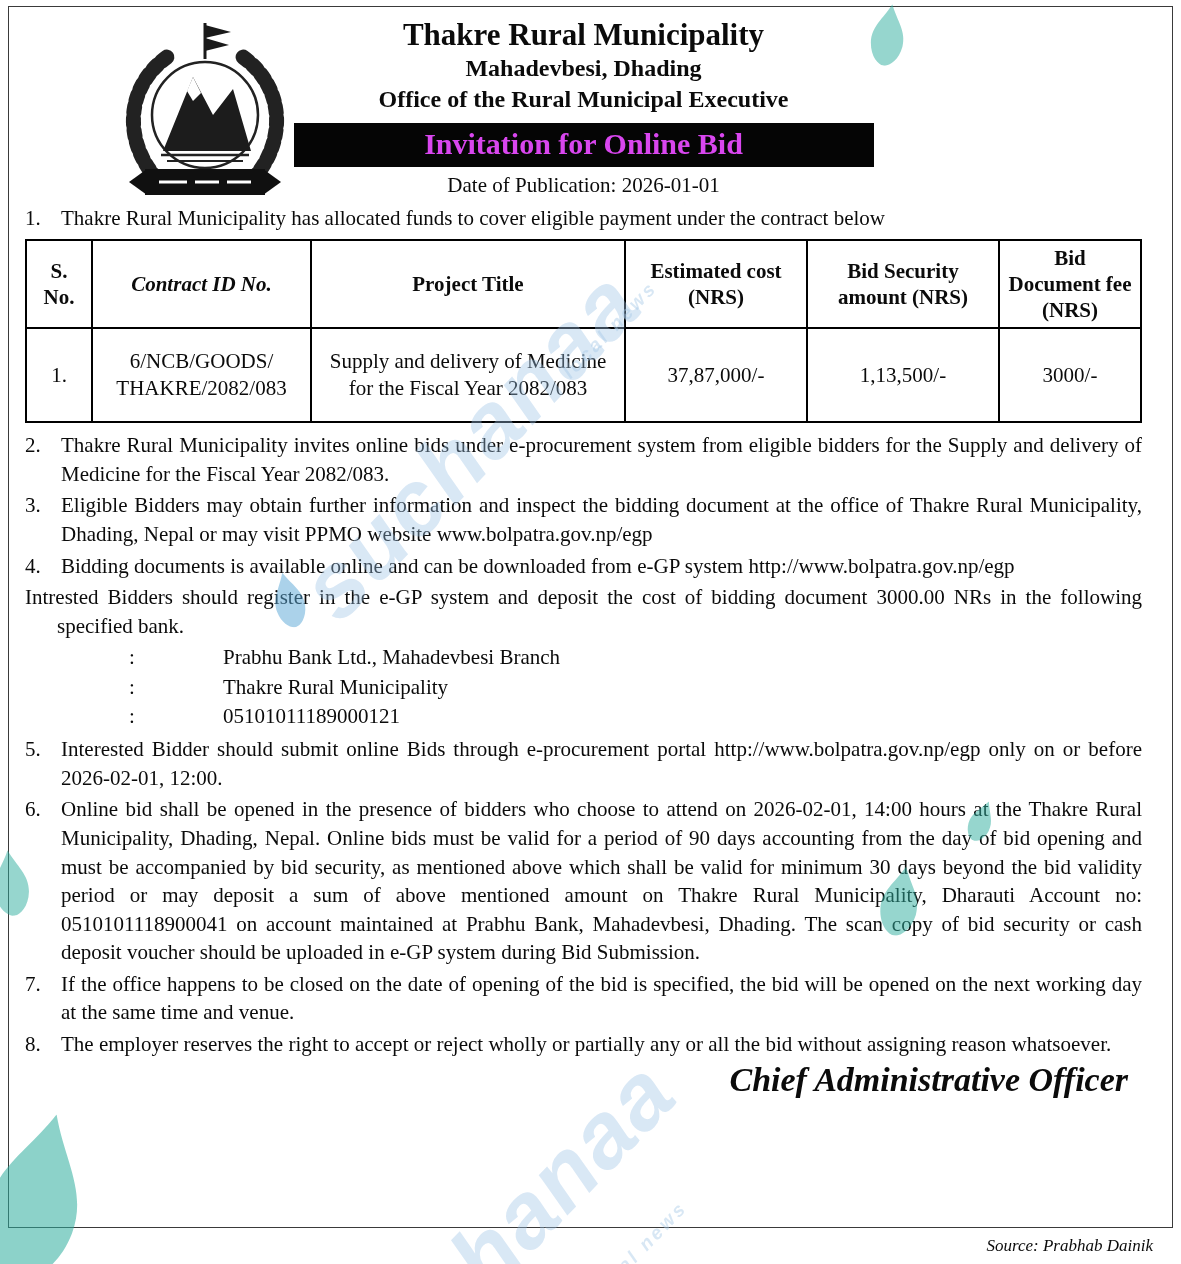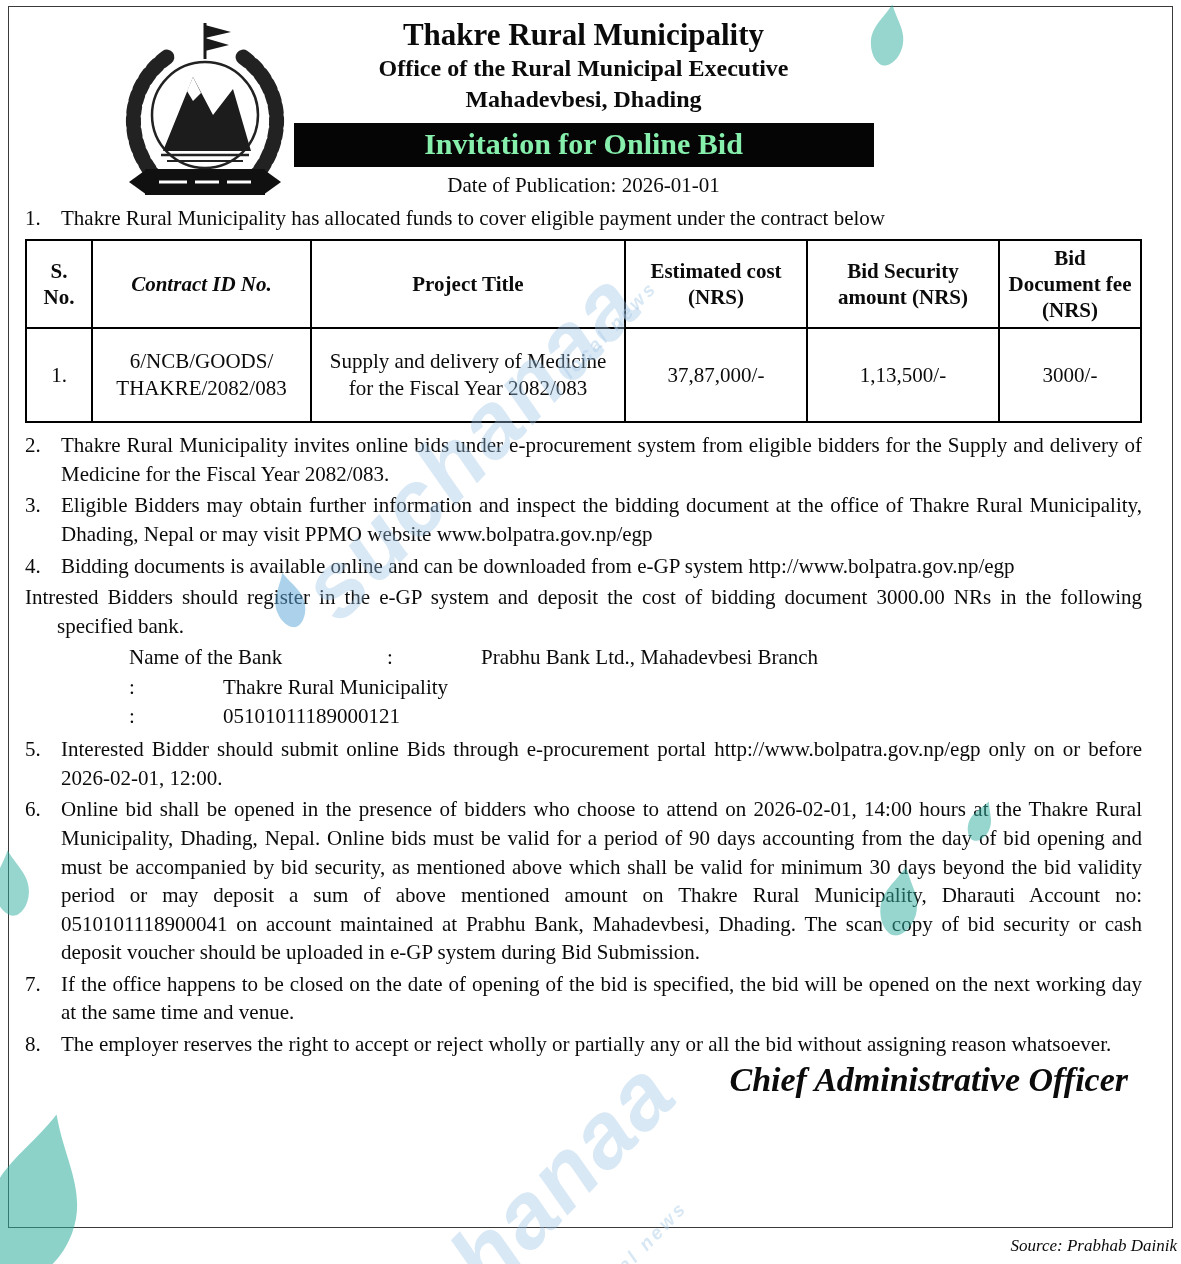--- a/index.html
+++ b/index.html
@@ -12,21 +12,21 @@
     position:absolute;left:8px;top:6px;right:8px;bottom:36px;
     border:1.6px solid #3a3a3a;box-sizing:border-box;
     padding:10px 30px 4px 16px;background:transparent;z-index:1;
   }
   
   .header{position:relative;text-align:center;}
   .emblem{position:absolute;left:92px;top:2px;width:176px;height:182px;}
   .title{font-size:31px;font-weight:bold;line-height:1.15;}
   .sub{font-size:24px;font-weight:bold;line-height:1.3;}
   .banner{
-    width:580px;margin:8px auto 6px auto;background:#050505;color:#86efac;
+    width:580px;margin:8px auto 6px auto;background:#050505;color:#d946ef;
     font-size:30px;font-weight:bold;text-align:center;padding:4px 0 6px 0;
   }
   .pubdate{font-size:21px;font-weight:normal;text-align:center;margin:2px 0 6px 0;}
   
   .li{display:flex;font-size:21px;line-height:1.36;text-align:justify;margin:3px 0;}
   .li .num{width:36px;flex:none;}
   .li .body{flex:1;}
   .note{font-size:21px;line-height:1.36;text-align:justify;margin:3px 0;
         padding-left:32px;text-indent:-32px;}
   
@@ -44,21 +44,21 @@
   .cell-contract{overflow-wrap:anywhere;border-radius:15px;}
   
   .bank{margin:2px 0 4px 104px;}
   .bank-row{display:flex;font-size:21px;line-height:1.4;}
   .bank-label{width:258px;flex:none;}
   .bank-colon{width:94px;flex:none;}
   .bank-value{flex:1;}
   
   .signature{font-size:34px;font-weight:bold;font-style:italic;text-align:right;
              padding-right:14px;margin-top:0px;}
-  .source{position:absolute;right:4px;bottom:8px;font-size:17px;font-style:italic;z-index:2;}
+  .source{position:absolute;right:28px;bottom:8px;font-size:17px;font-style:italic;z-index:2;}
   
   .wm-layer{position:absolute;inset:0;pointer-events:none;z-index:3;}
   .wm-text{
     position:absolute;font-family:"Liberation Sans","DejaVu Sans",sans-serif;
     font-weight:bold;font-style:italic;color:#9dc3e6;opacity:0.38;
     white-space:nowrap;
   }
   .wm-big{font-size:92px;letter-spacing:2px;}
   .wm-small{font-size:19px;letter-spacing:3px;color:#a9cbe8;opacity:0.45;}
   #wm1{left:470px;top:445px;transform:translate(-50%,-50%) rotate(-46deg);}
@@ -93,22 +93,22 @@
 
         <polygon points="30,150 12,163 30,176" fill="#101010"></polygon>
         <polygon points="146,150 164,163 146,176" fill="#101010"></polygon>
         <rect x="28" y="150" width="120" height="26" fill="#101010"></rect>
         <line x1="42" y1="163" x2="70" y2="163" stroke="#fff" stroke-width="3"></line>
         <line x1="78" y1="163" x2="102" y2="163" stroke="#fff" stroke-width="3"></line>
         <line x1="110" y1="163" x2="134" y2="163" stroke="#fff" stroke-width="3"></line>
       </svg>
     </div>
     <div class="title">Thakre Rural Municipality</div>
+    <div class="sub">Mahadevbesi, Dhading</div>
     <div class="sub">Office of the Rural Municipal Executive</div>
-    <div class="sub">Mahadevbesi, Dhading</div>
     <div class="banner">Invitation for Online Bid</div>
     <div class="pubdate">Date of Publication: 2026-01-01</div>
   </div>
 
   <div class="li">
     <span class="num">1.</span>
     <span class="body">Thakre Rural Municipality has allocated funds to cover eligible payment under the contract below</span>
   </div>
 
   <table>
@@ -146,21 +146,20 @@
 
   <div class="li">
     <span class="num">4.</span>
     <span class="body">Bidding documents is available online and can be downloaded from e-GP system http://www.bolpatra.gov.np/egp</span>
   </div>
 
   <div class="note">Intrested Bidders should register in the e-GP system and deposit the cost of bidding document 3000.00 NRs in the following specified bank.</div>
 
   <div class="bank">
     <div class="bank-row">
-      <span class="bank-label">Name of the Bank</span>
       <span class="bank-colon">:</span>
       <span class="bank-value">Prabhu Bank Ltd., Mahadevbesi Branch</span>
     </div>
     <div class="bank-row">
       <span class="bank-colon">:</span>
       <span class="bank-value">Thakre Rural Municipality</span>
     </div>
     <div class="bank-row">
       <span class="bank-colon">:</span>
       <span class="bank-value">05101011189000121</span>

